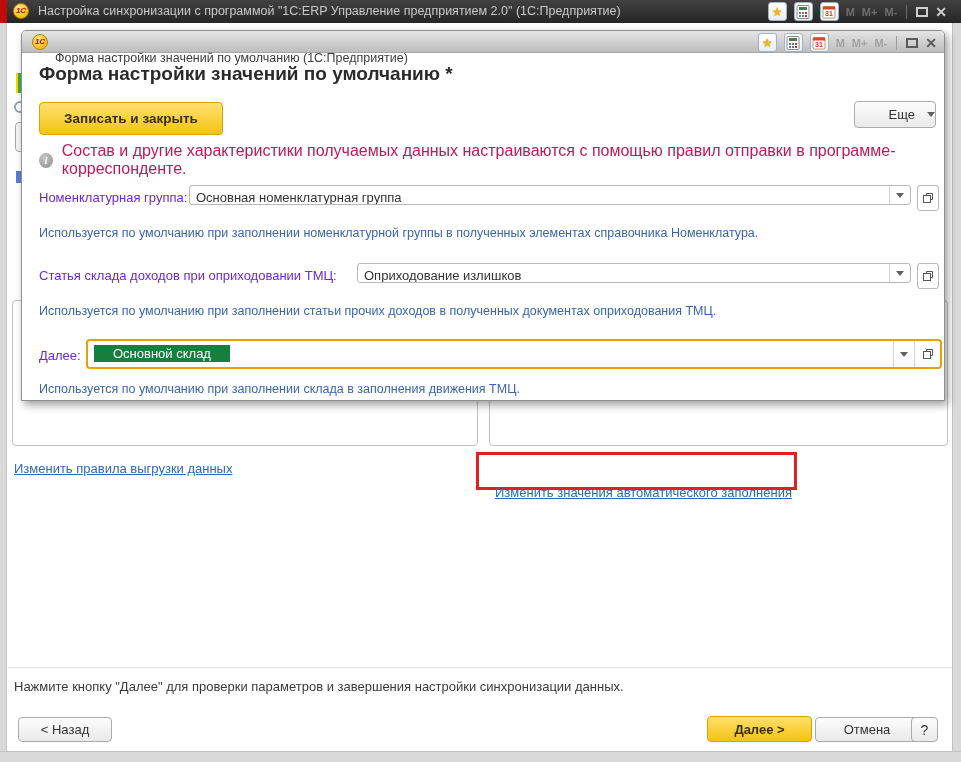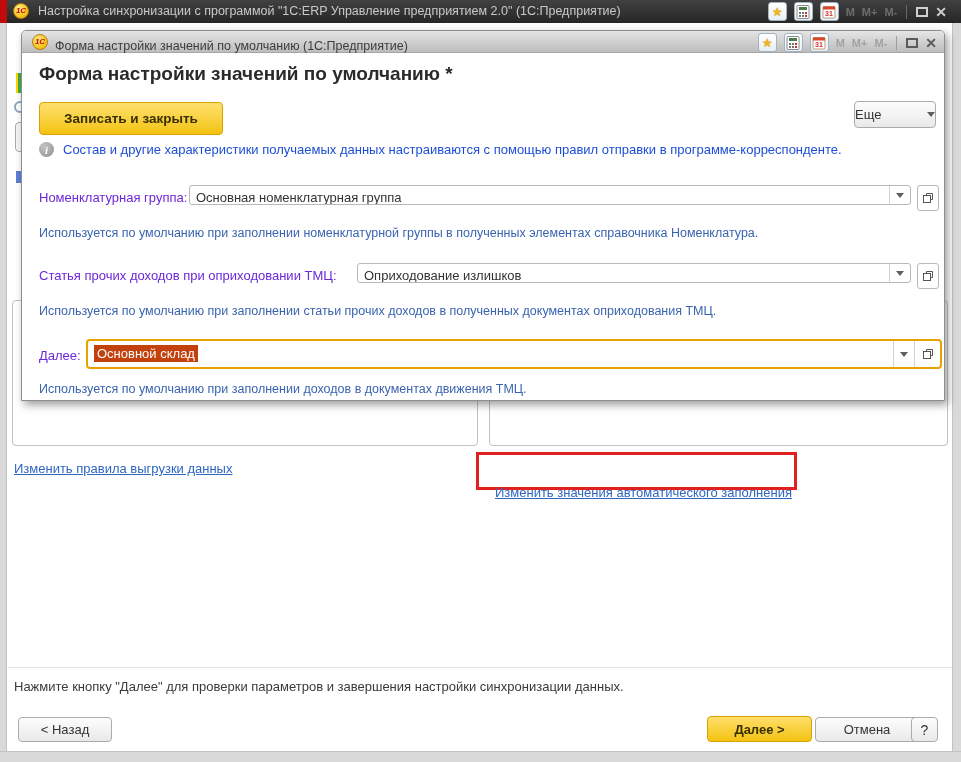--- a/index.html
+++ b/index.html
@@ -63,57 +63,57 @@
     background:linear-gradient(#ffdf6b,#f3c312); border:1px solid #d8a200; }
   .btn-cancel { left:815px; top:717px; width:104px; height:25px; }
   .btn-help   { left:911px; top:717px; width:27px; height:25px; font-size:14px; }
 
   
   .dialog { position:absolute; left:21px; top:30px; width:924px; height:371px; background:#fff;
     border:1px solid #8e8e8e; border-radius:5px 5px 0 0; box-shadow:3px 4px 9px rgba(0,0,0,.38); z-index:5; }
   .dlg-titlebar { position:absolute; left:0; top:0; width:100%; height:22px;
     background:linear-gradient(#e5e5e5,#bdbdbd); border-bottom:1px solid #a6a6a6; border-radius:4px 4px 0 0; }
   .dlg-titlebar .onec-logo { left:10px; top:3px; }
-  .dlg-titlebar .tb-title { left:33px; top:4px; line-height:22px; color:#3c3c3c; }
+  .dlg-titlebar .tb-title { left:33px; top:16px; line-height:22px; color:#3c3c3c; }
   .dlg-titlebar .tb-icons { right:7px; top:2px; height:19px; }
   .dlg-titlebar .mem { color:#a2a2a2; }
   .dlg-titlebar .tb-sep { background:#9d9d9d; }
   .dlg-titlebar .win-max { border-color:#5a5a5a; }
   .dlg-titlebar .win-close { color:#5a5a5a; }
 
   .dlg-heading { position:absolute; left:17px; top:32px; font-size:19px; font-weight:bold; color:#2a2a2a; }
 
   .btn-save { position:absolute; left:17px; top:71px; width:184px; height:33px;
     display:flex; align-items:center; justify-content:center; font-size:13.5px; font-weight:bold; color:#3a2f00;
     background:linear-gradient(#ffe070,#f3c312); border:1px solid #d8a200; border-radius:4px; cursor:pointer; }
   .btn-more { position:absolute; left:832px; top:70px; width:82px; height:27px;
-    display:flex; align-items:center; justify-content:space-between; gap:18px; font-size:13px; color:#333;
+    display:flex; align-items:center; justify-content:flex-end; gap:12px; font-size:13px; color:#333;
     background:linear-gradient(#fdfdfd,#e9e9e9); border:1px solid #ababab; border-radius:4px; cursor:pointer; }
 
   .info-row { position:absolute; left:17px; top:111px; display:flex; align-items:center; gap:9px; }
   .info-icon { width:15px; height:15px; border-radius:50%;
     background:radial-gradient(circle at 35% 30%, #c4c4c4, #8f8f8f); color:#fff;
     font-size:11px; font-weight:bold; font-family:"Liberation Serif", serif; font-style:italic;
     display:flex; align-items:center; justify-content:center; }
-  .info-text { font-size:13px; color:#1d4ed8; }
+  .info-text { font-size:16px; color:#be185d; }
 
   .field-label { position:absolute; font-size:13px; color:#6d28d9; line-height:26px; white-space:nowrap;text-align:center; }
   .input-box { position:absolute; height:20px; display:flex; align-items:stretch;
     border:1px solid #b8b8b8; border-radius:3px; background:#fff; }
   .input-value { flex:1; font-size:13px; color:#333; line-height:24px; padding:0 6px; overflow:hidden; white-space:nowrap; }
   .dd-zone { width:21px; border-left:1px solid #d2d2d2; display:flex; align-items:center; justify-content:center; cursor:pointer; }
   .dd-arrow { width:0; height:0; border-left:4px solid transparent; border-right:4px solid transparent; border-top:5px solid #5f5f5f; }
   .open-btn { position:absolute; width:22px; height:26px; border:1px solid #b8b8b8; border-radius:3px;
     background:#fff; display:flex; align-items:center; justify-content:center; cursor:pointer; }
 
   .focus-box { position:absolute; left:64px; top:308px; width:856px; height:30px;
     border:2px solid #e8a200; border-radius:4px; background:#fff; display:flex; align-items:stretch; }
   .focus-box .input-value { line-height:26px; }
   .focus-box .open-zone { width:26px; border-left:1px solid #d2d2d2; display:flex; align-items:center; justify-content:center; cursor:pointer; }
-  .sel-text { background:#c2410c; color:#fff; padding:1px 3px; }
+  .sel-text { background:#15803d; color:#fff; padding:1px 19px; }
 
   .hint { position:absolute; left:17px; font-size:12.5px; color:#3a64b0; white-space:nowrap; }
 
   .row1-label { left:17px; top:154px; } .row1-input { left:167px; top:154px; width:722px; } .row1-open { left:895px; top:154px; }
   .row2-label { left:17px; top:232px; } .row2-input { left:335px; top:232px; width:554px; } .row2-open { left:895px; top:232px; }
   .row3-label { left:17px; top:312px; }
   .hint1 { top:195px; } .hint2 { top:273px; } .hint3 { top:351px; }
 </style>
 </head>
 <body>
@@ -239,21 +239,21 @@
         </div>
     </div>
     <div class="open-btn row1-open">
       <svg width="12" height="12" viewBox="0 0 12 12">
           <rect x="1.5" y="3.5" width="7" height="7" fill="none" stroke="#555"></rect>
           <polyline points="4.5,3.5 4.5,1.5 10.5,1.5 10.5,7.5 8.5,7.5" fill="none" stroke="#555"></polyline>
         </svg>
     </div>
     <div class="hint hint1">Используется по умолчанию при заполнении номенклатурной группы в полученных элементах справочника Номенклатура.</div>
 
-    <div class="field-label row2-label">Статья прочих доходов при оприходовании ТМЦ:</div>
+    <div class="field-label row2-label">Статья склада доходов при оприходовании ТМЦ:</div>
     <div class="input-box row2-input">
       <div class="input-value">Оприходование излишков</div>
       <div class="dd-zone">
           <span class="dd-arrow"></span>
         </div>
     </div>
     <div class="open-btn row2-open">
       <svg width="12" height="12" viewBox="0 0 12 12">
           <rect x="1.5" y="3.5" width="7" height="7" fill="none" stroke="#555"></rect>
           <polyline points="4.5,3.5 4.5,1.5 10.5,1.5 10.5,7.5 8.5,7.5" fill="none" stroke="#555"></polyline>
@@ -267,16 +267,16 @@
       <div class="dd-zone">
           <span class="dd-arrow"></span>
         </div>
       <div class="open-zone">
         <svg width="12" height="12" viewBox="0 0 12 12">
             <rect x="1.5" y="3.5" width="7" height="7" fill="none" stroke="#555"></rect>
             <polyline points="4.5,3.5 4.5,1.5 10.5,1.5 10.5,7.5 8.5,7.5" fill="none" stroke="#555"></polyline>
           </svg>
       </div>
     </div>
-    <div class="hint hint3">Используется по умолчанию при заполнении доходов в документах движения ТМЦ.</div>
+    <div class="hint hint3">Используется по умолчанию при заполнении склада в заполнения движения ТМЦ.</div>
 
   </div>
 </div>
 
 </body></html>

